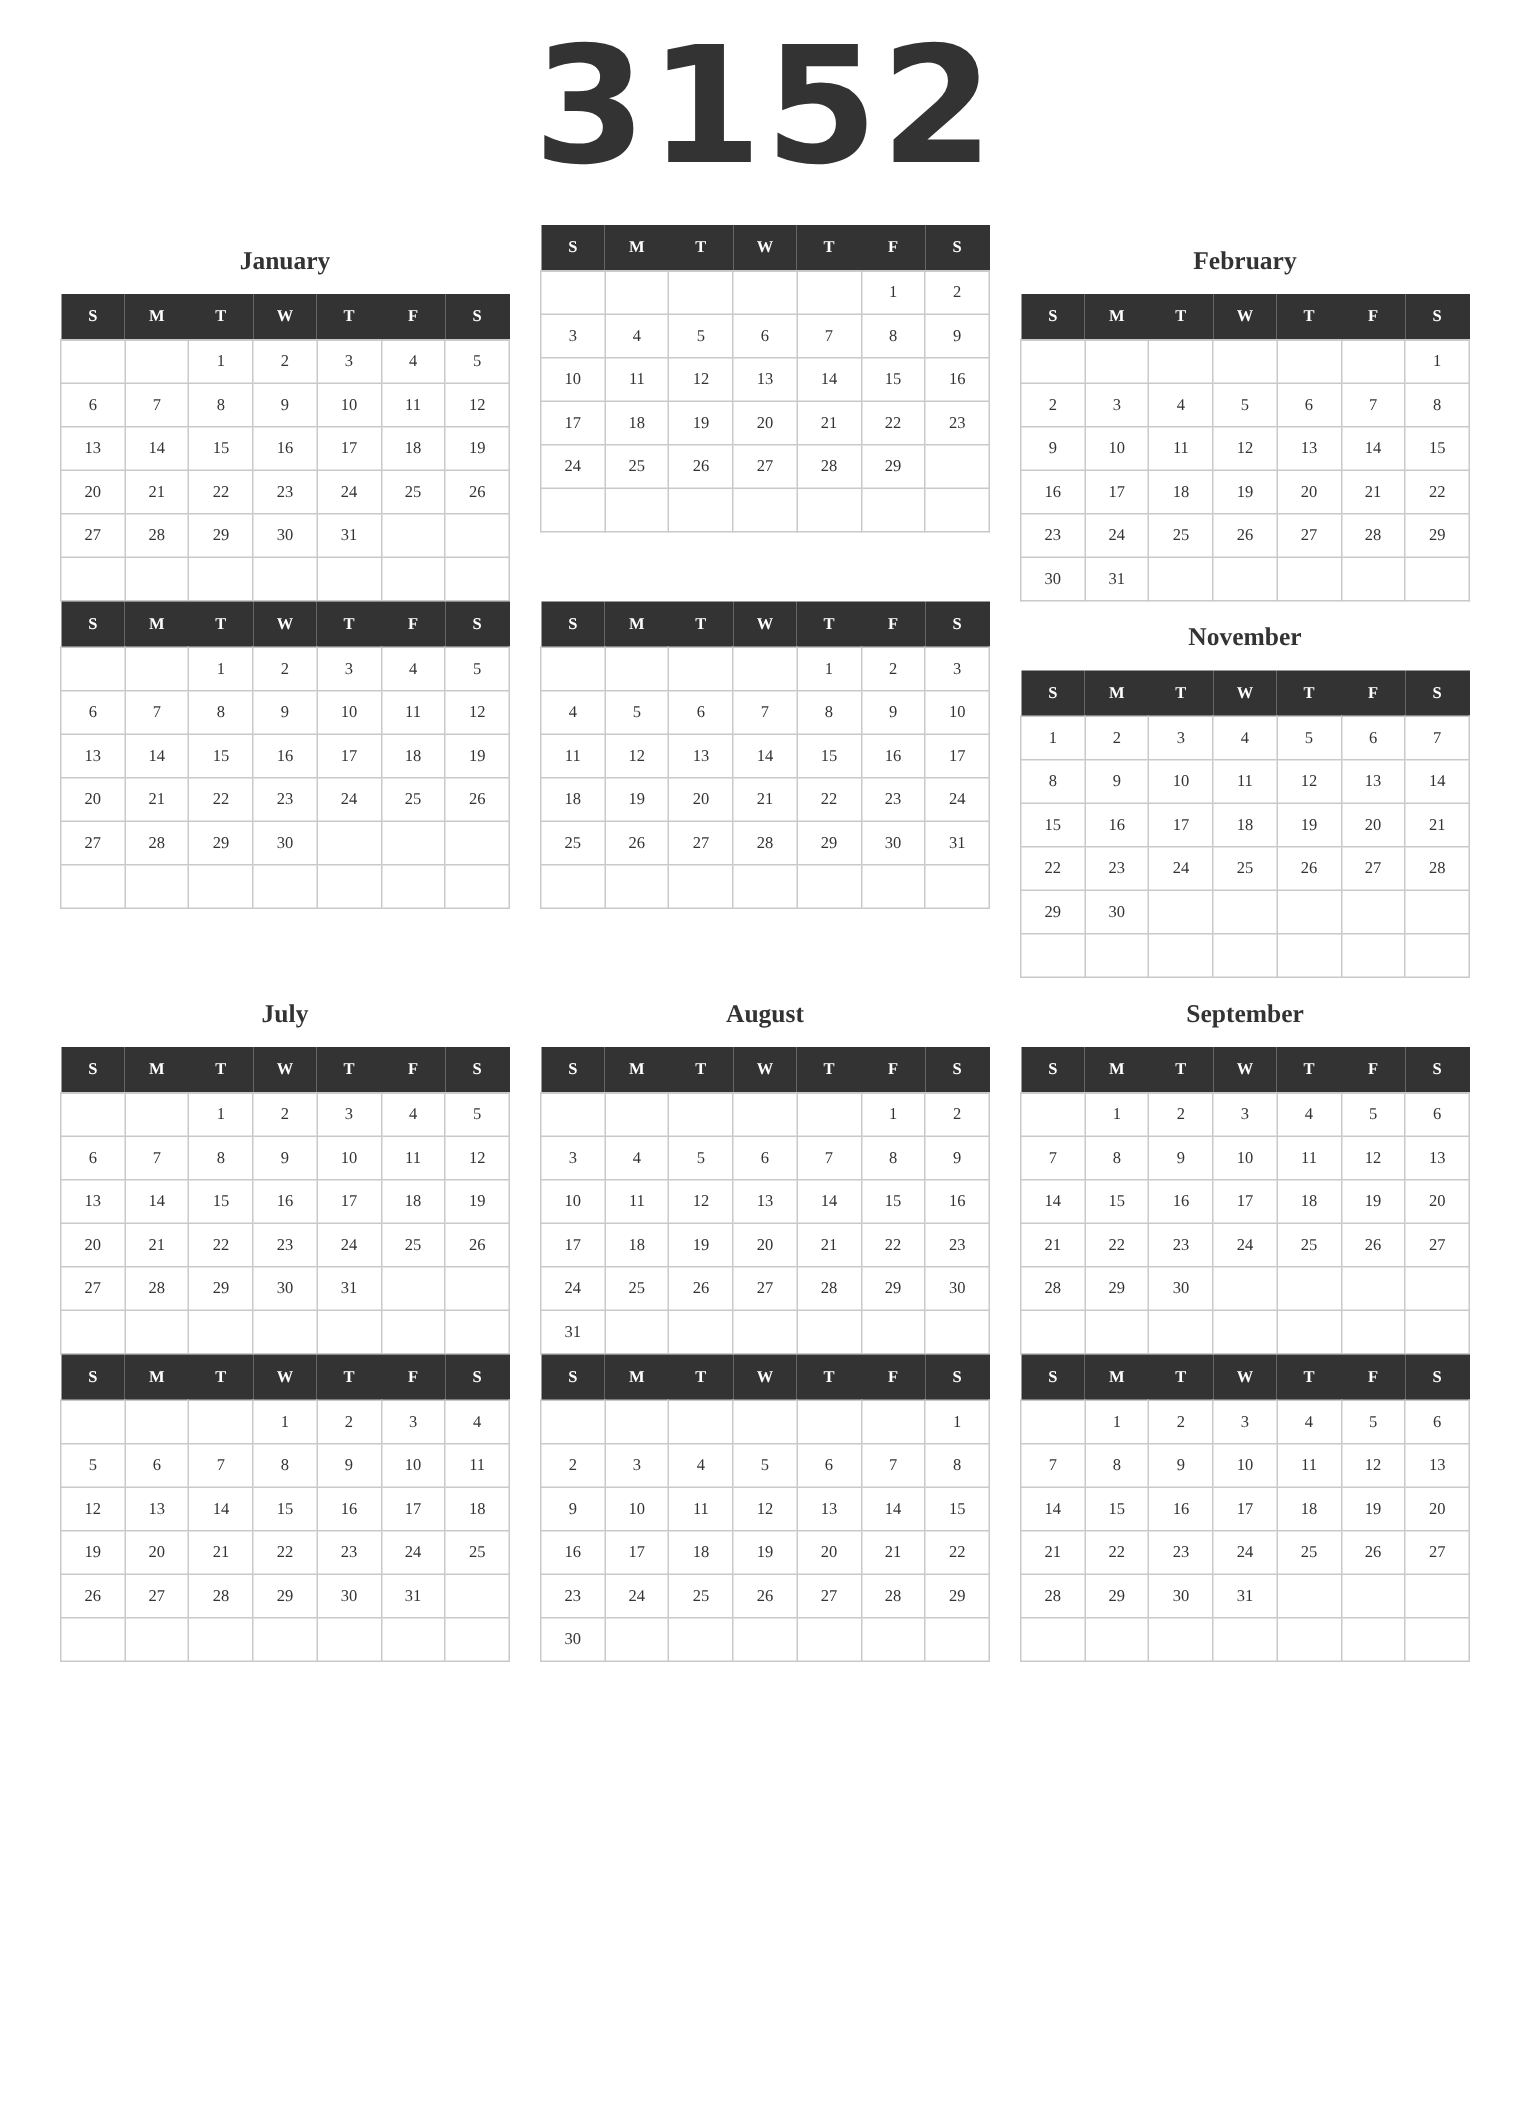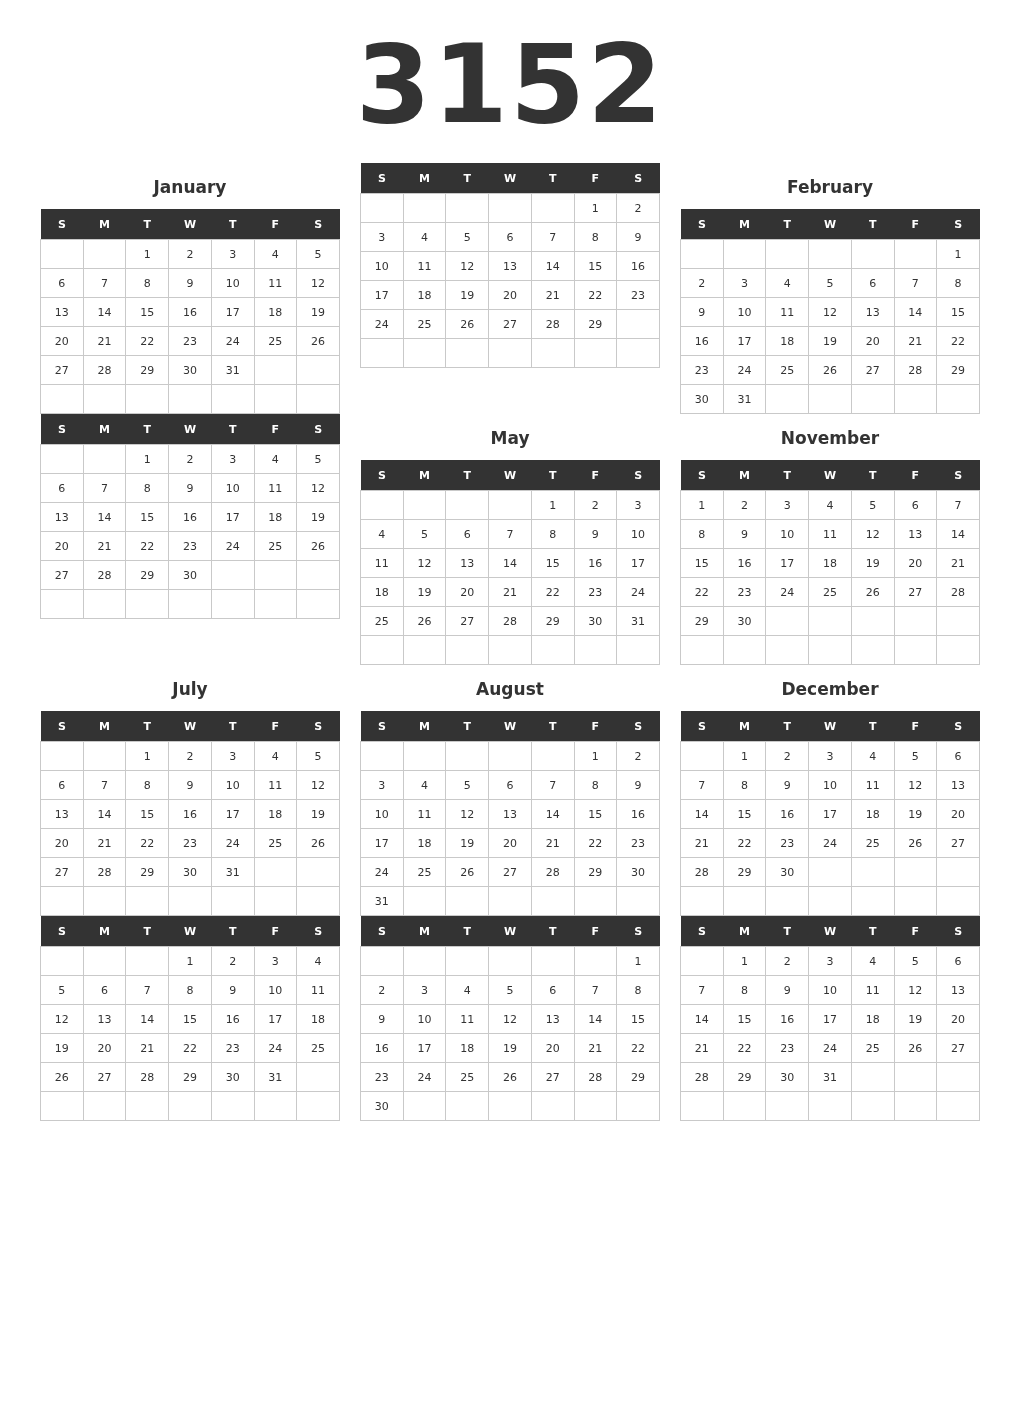--- a/index.html
+++ b/index.html
@@ -21,36 +21,37 @@
     box-sizing: border-box;
     padding: 0;
   }
   .year-title {
     text-align: center;
     font-size: 108px;
     font-weight: bold;
     color: #333333;
     letter-spacing: 2px;
     line-height: 1;
-    padding-top: 31px;
+    padding-top: 18px;
     margin: 0 0 24px 0;
     font-family: "DejaVu Sans", "Liberation Sans", sans-serif;
   }
   .calendar-grid {
     display: grid;
     grid-template-columns: repeat(3, 300px);
     column-gap: 20px;
     row-gap: 0px;
     justify-content: center;
     margin: 0 auto;
     width: 960px;
   }
   .month {
     width: 300px;
     margin-bottom: 0px;
+    font-family: Liberation Serif, serif;
   }
   .month-name {
     text-align: center;
     font-size: 17px;
     font-weight: bold;
     color: #333333;
     padding: 14px 0 12px 0;
     margin: 0;
   }
   table.month-table {
@@ -367,21 +368,20 @@
               <td class="empty"></td>
               <td class="empty"></td>
               <td class="empty"></td>
               <td class="empty"></td>
               <td class="empty"></td>
             </tr>
           </tbody>
         </table>
       </div>
       <div class="month">
-        <div class="month-name">May</div>
         <table class="month-table">
           <thead>
             <tr>
               <th>S</th>
               <th>M</th>
               <th>T</th>
               <th>W</th>
               <th>T</th>
               <th>F</th>
               <th>S</th>
@@ -655,21 +655,21 @@
               <td class="empty"></td>
               <td class="empty"></td>
               <td class="empty"></td>
               <td class="empty"></td>
               <td class="empty"></td>
             </tr>
           </tbody>
         </table>
       </div>
       <div class="month">
-        <div class="month-name">December</div>
+        <div class="month-name">September</div>
         <table class="month-table">
           <thead>
             <tr>
               <th>S</th>
               <th>M</th>
               <th>T</th>
               <th>W</th>
               <th>T</th>
               <th>F</th>
               <th>S</th>

